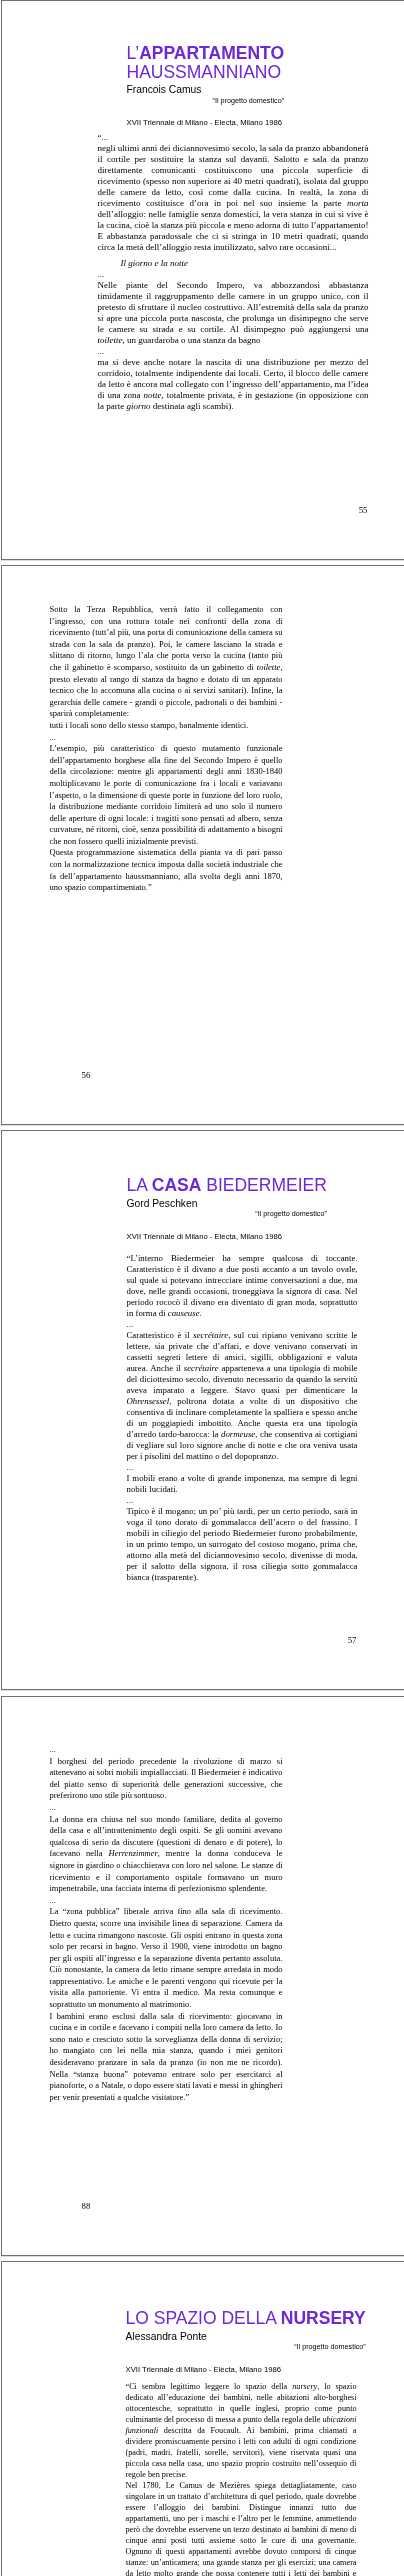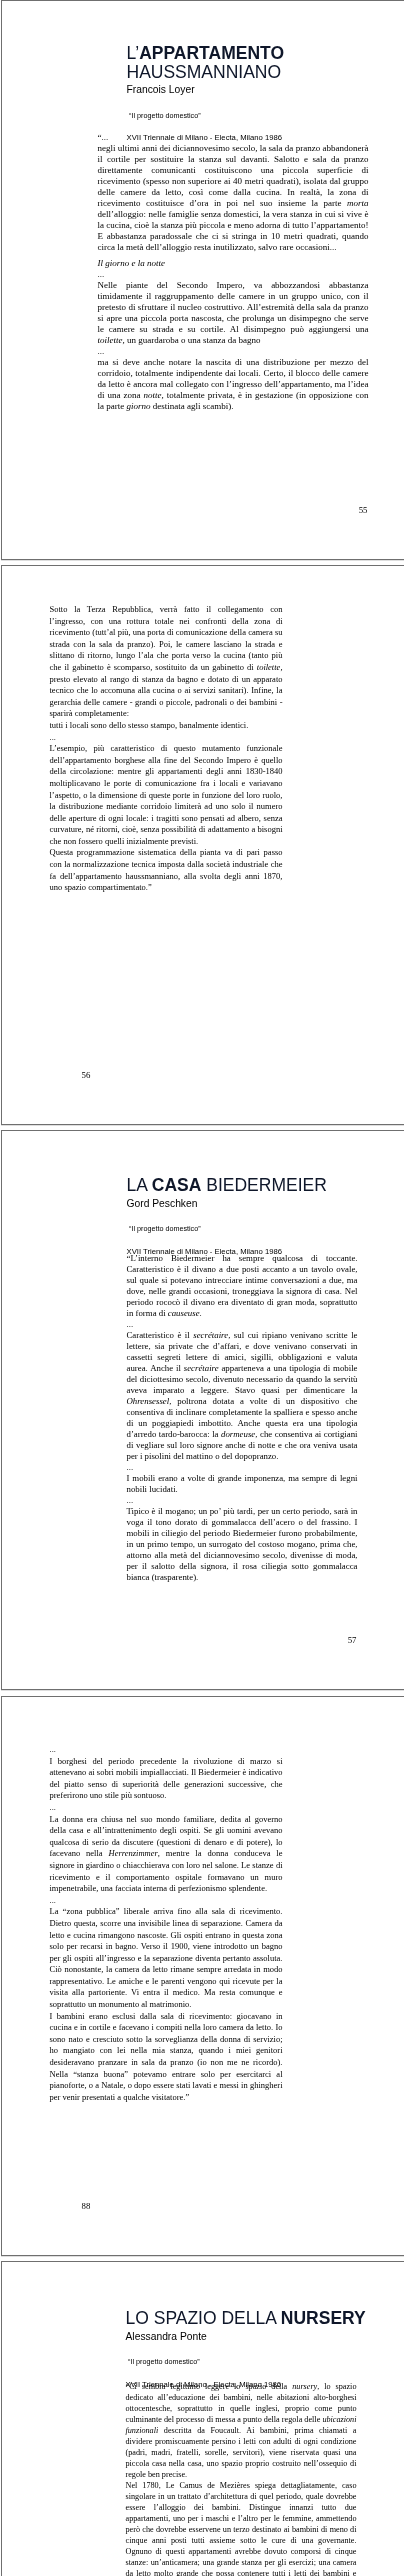--- a/index.html
+++ b/index.html
@@ -34,35 +34,36 @@
   .page-1 .title-block { left: 125px; top: 43px; }
   .page-3 .title-block { left: 125px; top: 45px; }
   .page-5 .title-block { left: 124px; top: 47px; }
 
   .title {
     font-family: "Liberation Sans", "DejaVu Sans", sans-serif;
     font-size: 17.5px;
     line-height: 18.5px;
     font-weight: normal;
     white-space: nowrap;
-    color: #0f172a;
+    color: #6d28d9;
   }
   .t-bold { font-weight: bold; }
   .author {
     font-family: "Liberation Sans", "DejaVu Sans", sans-serif;
     font-size: 10.3px;
     line-height: 12.4px;
     margin-top: 3.1px;
   }
   .series {
     font-family: "Liberation Sans", "DejaVu Sans", sans-serif;
     font-size: 7.2px;
     line-height: 8.8px;
-    margin-top: 15px;
+    margin-top: 0;
     padding-left: 2.6px;
+    text-align: right;
   }
   .source {
     font-family: "Liberation Sans", "DejaVu Sans", sans-serif;
     font-size: 7.7px;
     line-height: 9.8px;
     margin-top: 13px;
   }
 
   .body-text {
     position: absolute;
@@ -74,20 +75,21 @@
   .page-2 .body-text { left: 48px;  width: 233px; top: 38px;  font-size: 8.5px; line-height: 11.6px; }
   .page-3 .body-text { left: 125px; width: 231px; top: 122px; font-size: 8.8px;   line-height: 11px; }
   .page-4 .body-text { left: 48px;  width: 233px; top: 47px;  font-size: 8.5px; line-height: 11.6px; }
   .page-5 .body-text { left: 124px; width: 231px; top: 119px; font-size: 8.2px;   line-height: 11px; }
 
   .body-text p { margin: 0; }
   .body-text p.h-italic {
     font-style: italic;
     margin-top: 4.6px;
     text-align: left;
+    margin-left: 23px;
   }
   .body-text p.sep { text-align: left; }
   .body-text em { font-style: italic; }
 
   .page-number {
     position: absolute;
     top: 504px;
     font-family: "Liberation Serif", "DejaVu Serif", serif;
     font-size: 8.8px;
     color: #000;
@@ -98,21 +100,21 @@
   .page-3 .num-right { right: 47px; }
 </style>
 </head>
 <body>
 
 <div id="document-view">
     <section class="page page-1">
     <header class="title-block">
       <div class="title"><span class="t-pre">L’</span><span class="t-bold">APPARTAMENTO</span><span class="t-post"></span></div>
       <div class="title t-line2">HAUSSMANNIANO</div>
-      <div class="author">Francois Loyer</div>
+      <div class="author">Francois Camus</div>
       <div class="series">“Il progetto domestico”</div>
       <div class="source">XVII Triennale di Milano - Electa, Milano 1986</div>
     </header>
     <div class="body-text">
         <p class="para">“...</p>
         <p class="para">negli ultimi anni dei diciannovesimo secolo, la sala da pranzo abbandonerà il cortile per sostituire la stanza sul davanti. Salotto e sala da pranzo direttamente comunicanti costituiscono una piccola superficie di ricevimento (spesso non superiore ai 40 metri quadrati), isolata dal gruppo delle camere da letto, così come dalla cucina. In realtà, la zona di ricevimento costituisce d’ora in poi nel suo insieme la parte <em>morta</em> dell’alloggio: nelle famiglie senza domestici, la vera stanza in cui si vive è la cucina, cioè la stanza più piccola e meno adorna di tutto l’appartamento! E abbastanza paradossale che ci si stringa in 10 metri quadrati, quando circa la metà dell’alloggio resta inutilizzato, salvo rare occasioni...</p>
         <p class="h-italic">Il giorno e la notte</p>
         <p class="sep">...</p>
         <p class="para">Nelle piante del Secondo Impero, va abbozzandosi abbastanza timidamente il raggruppamento delle camere in un gruppo unico, con il pretesto di sfruttare il nucleo costruttivo. All’estremità della sala da pranzo si apre una piccola porta nascosta, che prolunga un disimpegno che serve le camere su strada e su cortile. Al disimpegno può aggiungersi una <em>toilette</em>, un guardaroba o una stanza da bagno</p>
         <p class="sep">...</p>

